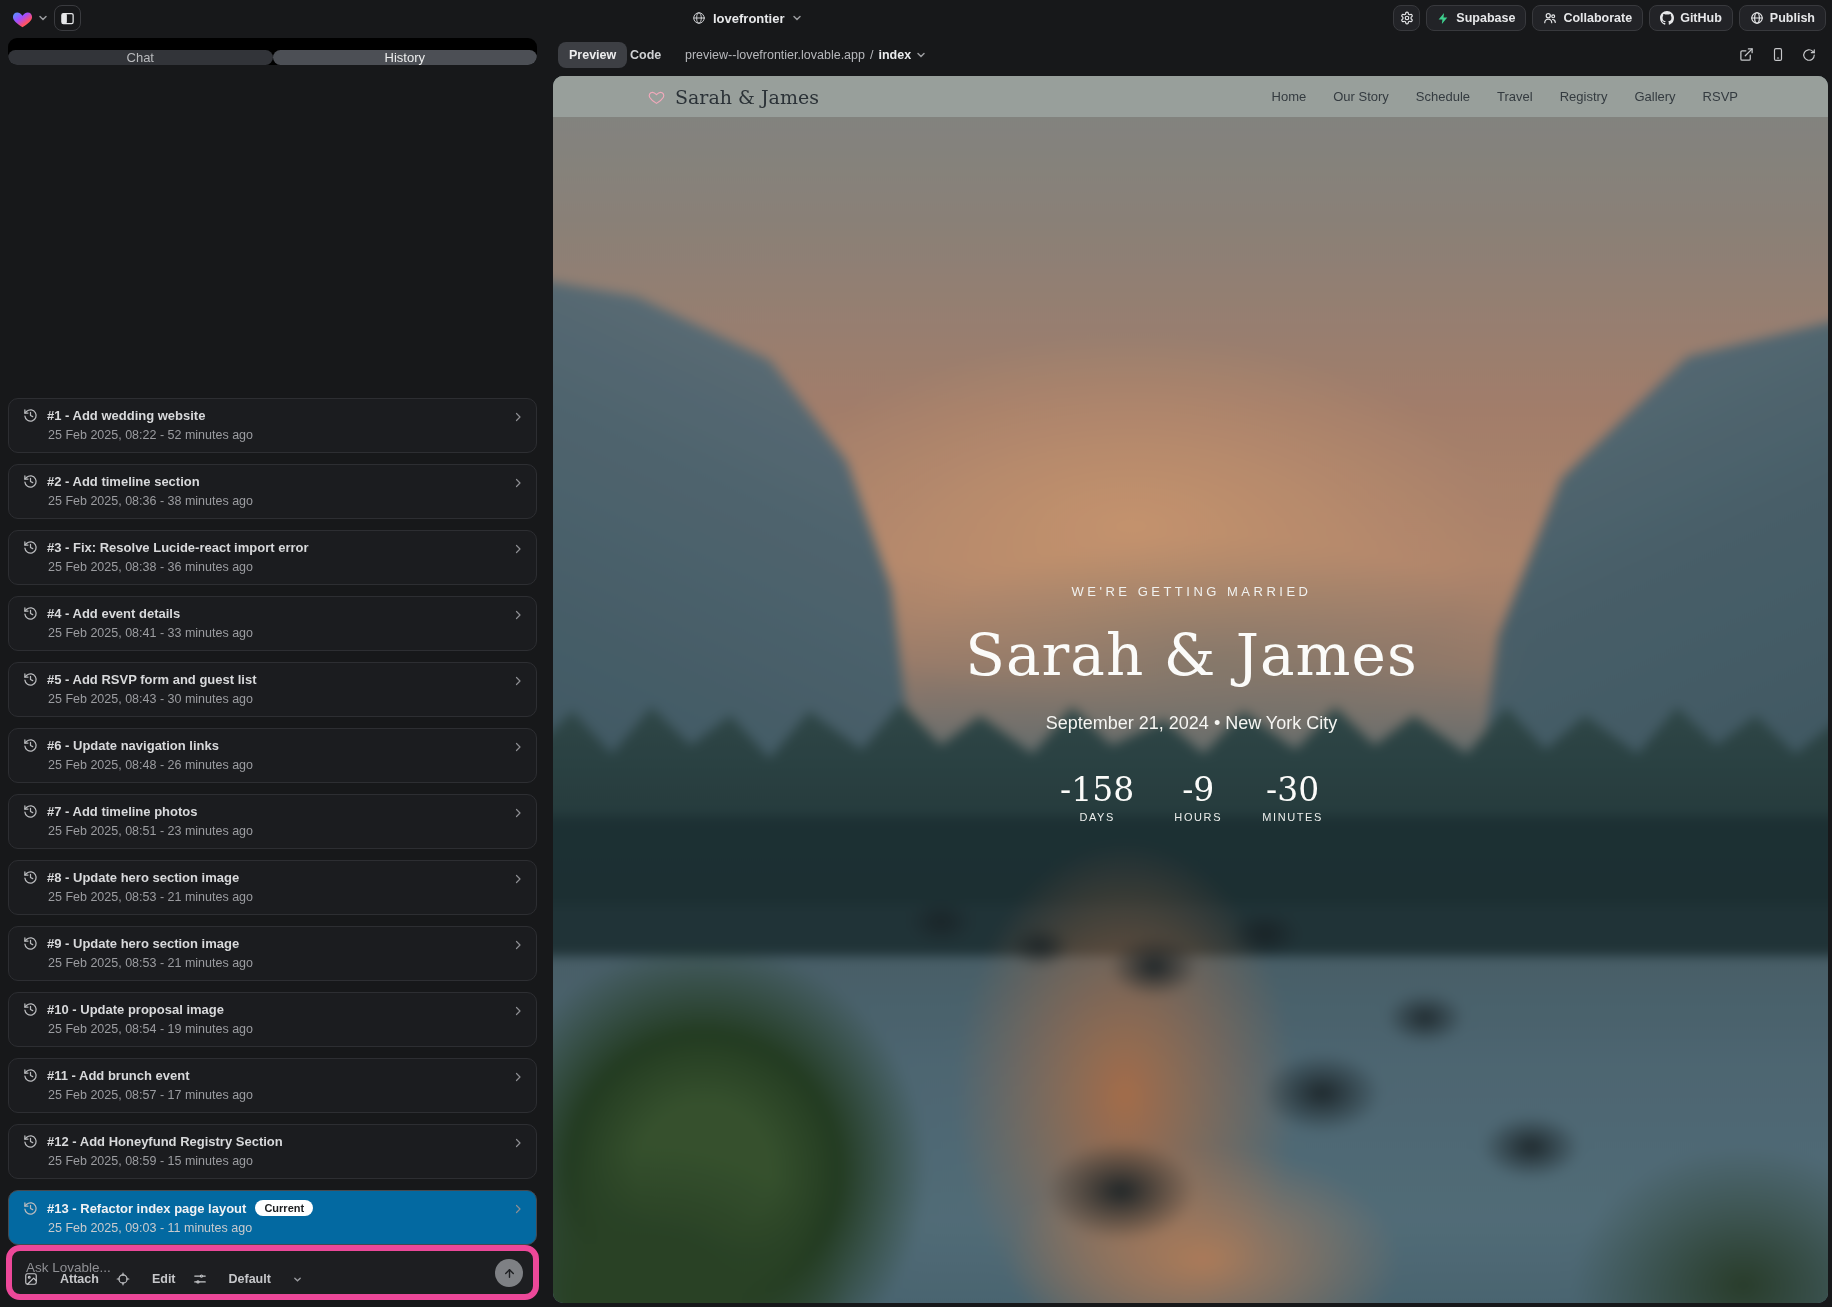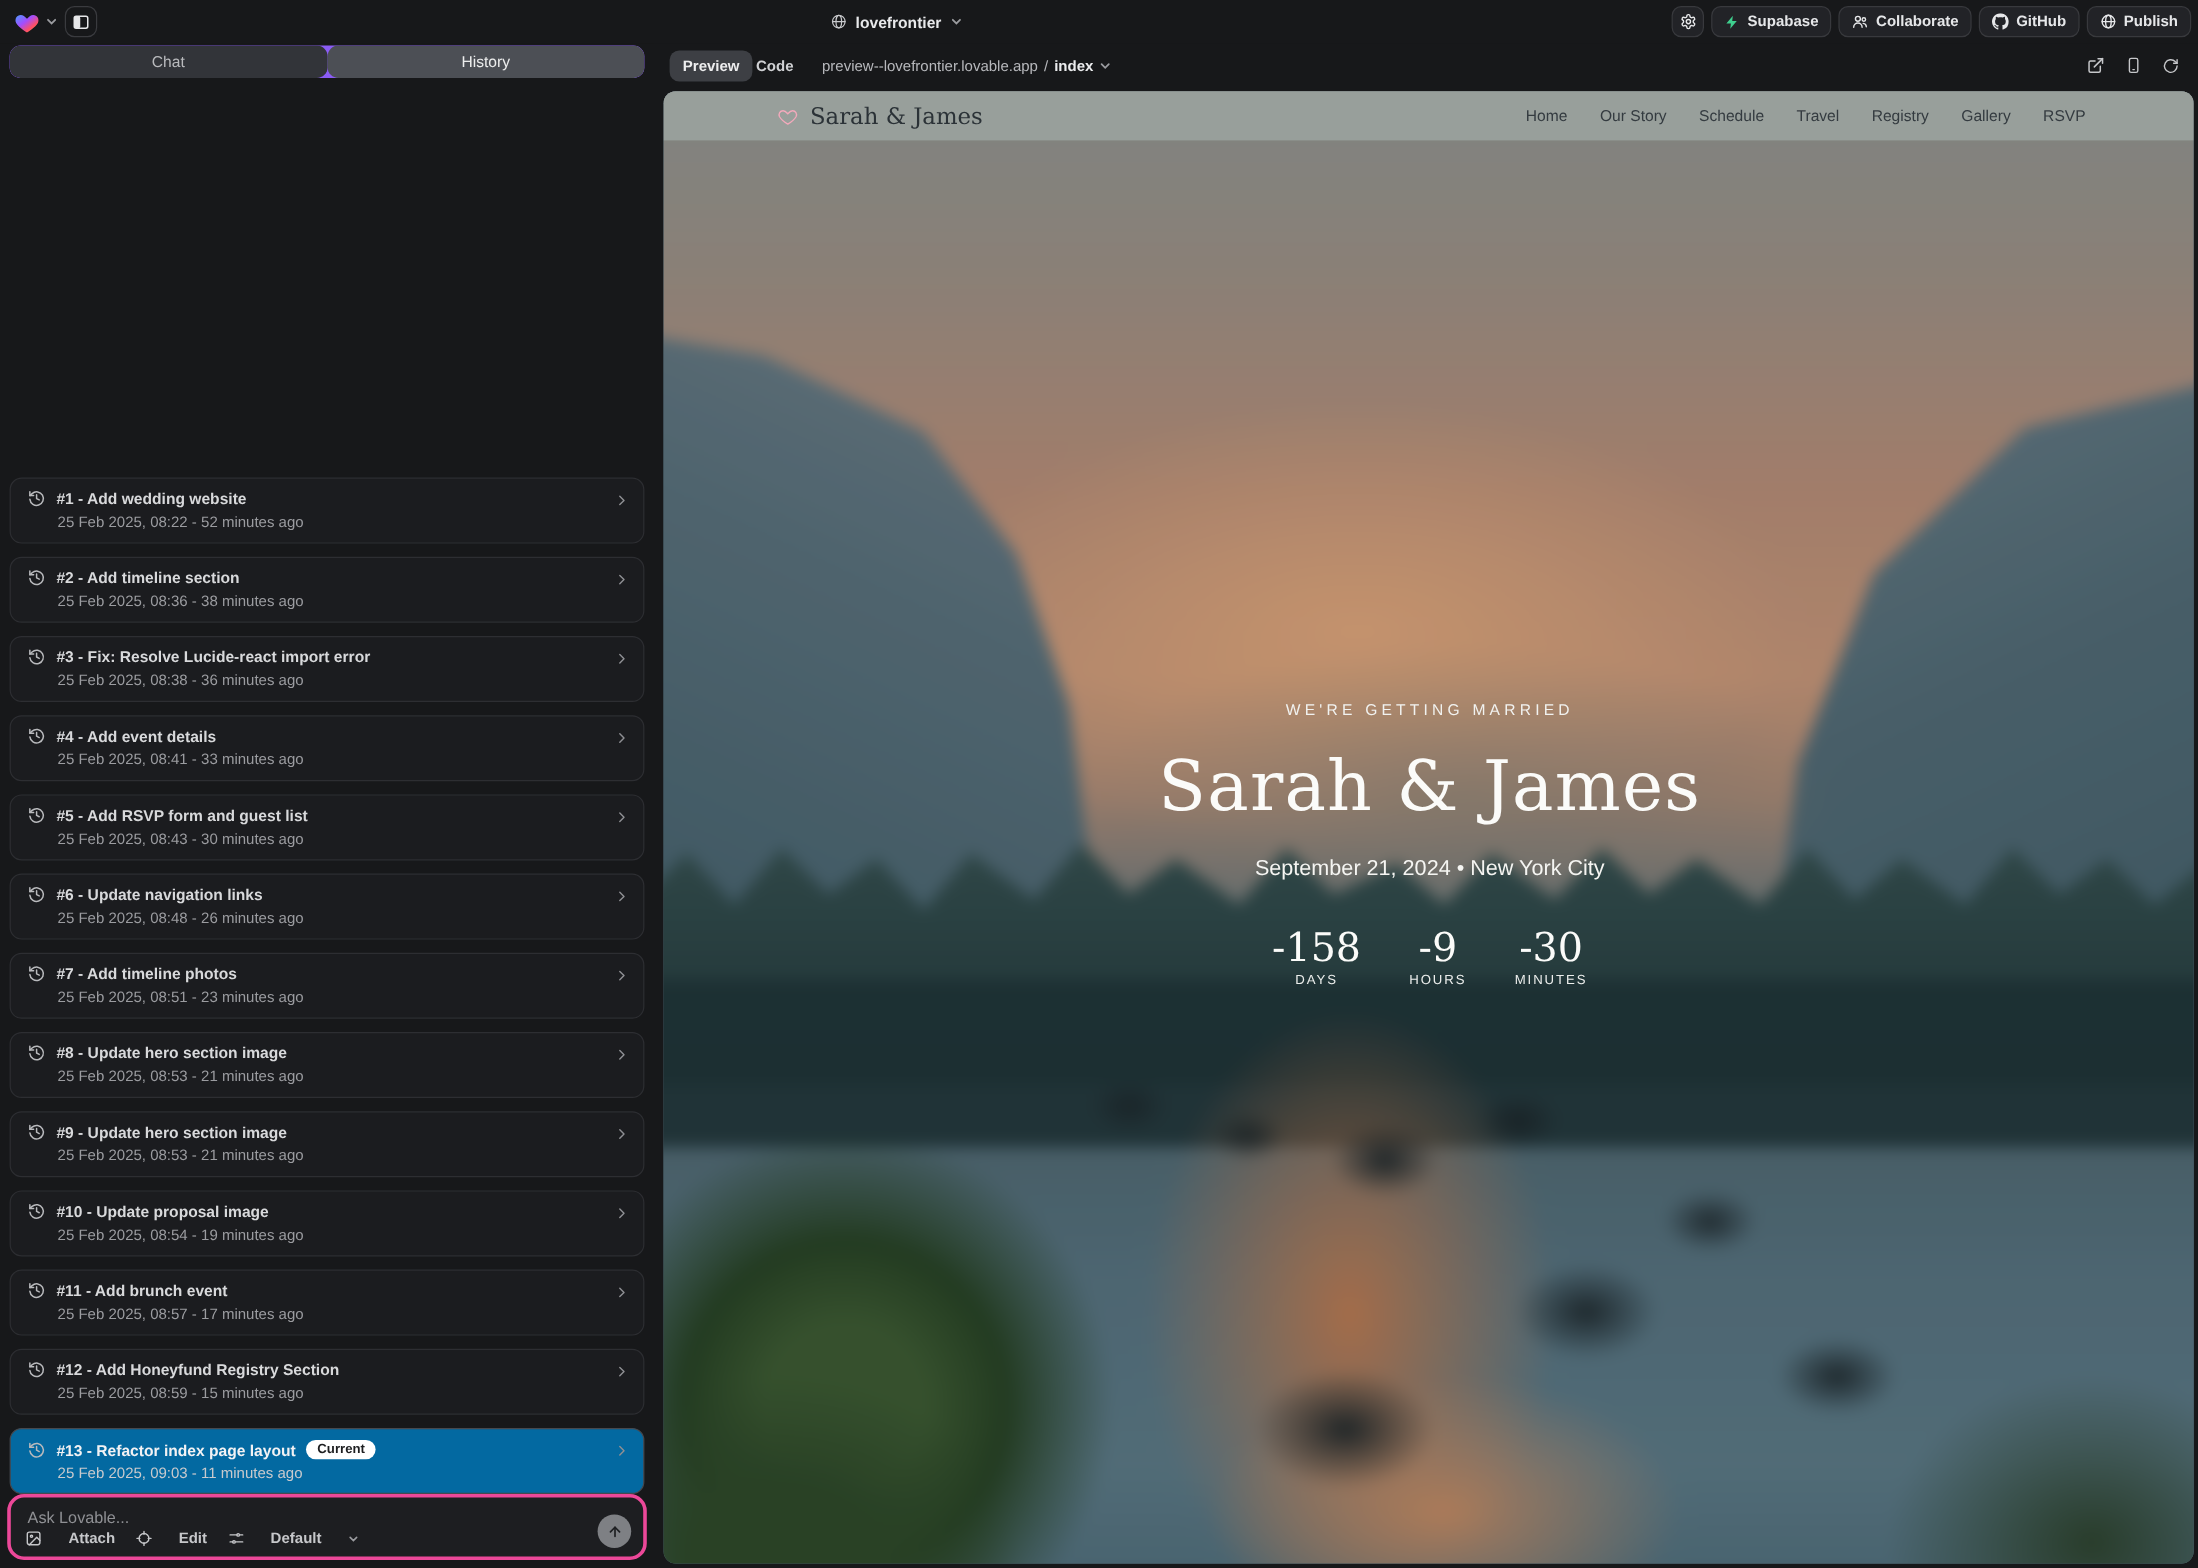--- a/index.html
+++ b/index.html
@@ -17,42 +17,42 @@
     border-radius:8px; display:flex; align-items:center; justify-content:center; background:transparent; }
   .project-group { position:absolute; left:692px; top:0; height:36px; display:flex; align-items:center; gap:7px;
     color:#e8e9eb; font-size:13px; font-weight:700; }
   .top-actions { position:absolute; right:6px; top:5px; display:flex; gap:6px; align-items:center; }
   .tb-btn { height:26px; display:flex; align-items:center; gap:6px; padding:0 10px; background:#222327;
     border:1px solid #38393d; border-radius:8px; color:#e6e7e9; font-size:12.5px; font-weight:600; }
   .tb-btn.square { width:27px; padding:0; justify-content:center; }
 
   
   .left-panel { position:absolute; left:0; top:36px; width:545px; height:1271px; background:#17181a; }
-  .seg { position:absolute; left:8px; right:8px; top:2px; height:27px; display:flex; background:#8b5cf6;
-    border-radius:9px; overflow:hidden; }
+  .seg { position:absolute; left:8px; right:8px; top:2px; height:27px; display:flex; background:#000000;
+    border-radius:9px; overflow:hidden;align-items:flex-end; }
   .seg-item { flex:1; display:flex; align-items:center; justify-content:center; font-size:13px;
     color:#b9babd; background:#323439; border-radius:9px; }
   .seg-item.active { background:#4c4f55; color:#eceded; }
 
   .history-list { position:absolute; left:8px; right:8px; top:70px; bottom:62px;
     display:flex; flex-direction:column; justify-content:flex-end; gap:11px; }
   .h-item { position:relative; height:55px; flex:0 0 55px; border:1px solid #2d2e32; border-radius:10px;
     padding:9px 14px 0 14px; background:#1b1c1f; }
   .h-item.active { background:#0369a1; border-color:#46494f; }
   .h-row { display:flex; align-items:center; gap:9px; }
   .h-title { font-size:13px; font-weight:600; color:#d8d9db; white-space:nowrap; }
   .h-item.active .h-title { color:#f2f2f4; }
   .h-meta { margin-left:25px; margin-top:5px; font-size:12.5px; color:#9b9ca0; }
   .h-item.active .h-meta { color:#c9cacd; }
   .h-chev { position:absolute; right:12px; top:12px; color:#8e8f93; }
   .badge { background:#ffffff; color:#1d1e20; font-size:11px; font-weight:700; border-radius:999px;
     padding:2.5px 9px; line-height:1; }
 
   .composer { position:absolute; left:6px; right:6px; bottom:7px; height:55px; background:#1d1e21;
-    border:3px solid #ec4899; border-radius:14px; }
+    border:6px solid #ec4899; border-radius:14px; }
   .composer-ph { position:absolute; left:14px; top:9px; font-size:13.5px; color:#8f9094; }
   .composer-actions { position:absolute; left:12px; bottom:8px; display:flex; gap:17px; align-items:center; }
   .ca-btn { display:flex; align-items:center; gap:22px; font-size:12.5px; font-weight:600; color:#c6c7ca; }
   .send-btn { position:absolute; right:10px; bottom:7px; width:28px; height:28px; border-radius:50%;
     background:#7e8084; display:flex; align-items:center; justify-content:center; }
 
   
   .pv-toolbar { position:absolute; left:553px; top:36px; right:0; height:40px; }
   .pv-pill { position:absolute; left:5px; top:6px; height:26px; padding:0 11px; background:#3d3f44;
     border-radius:8px; display:flex; align-items:center; font-size:12.5px; font-weight:600; color:#ededee; }

